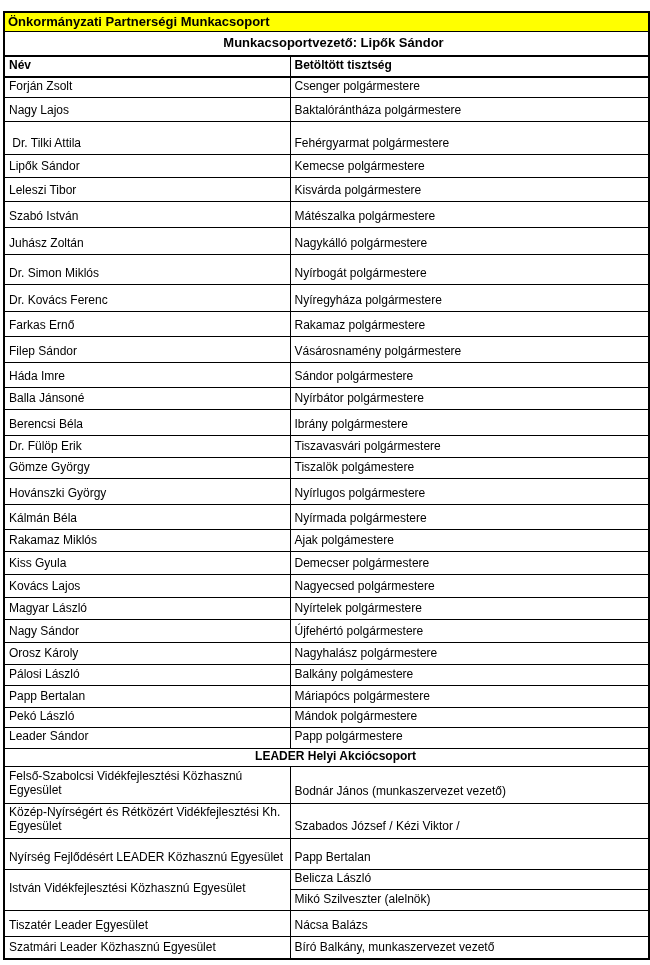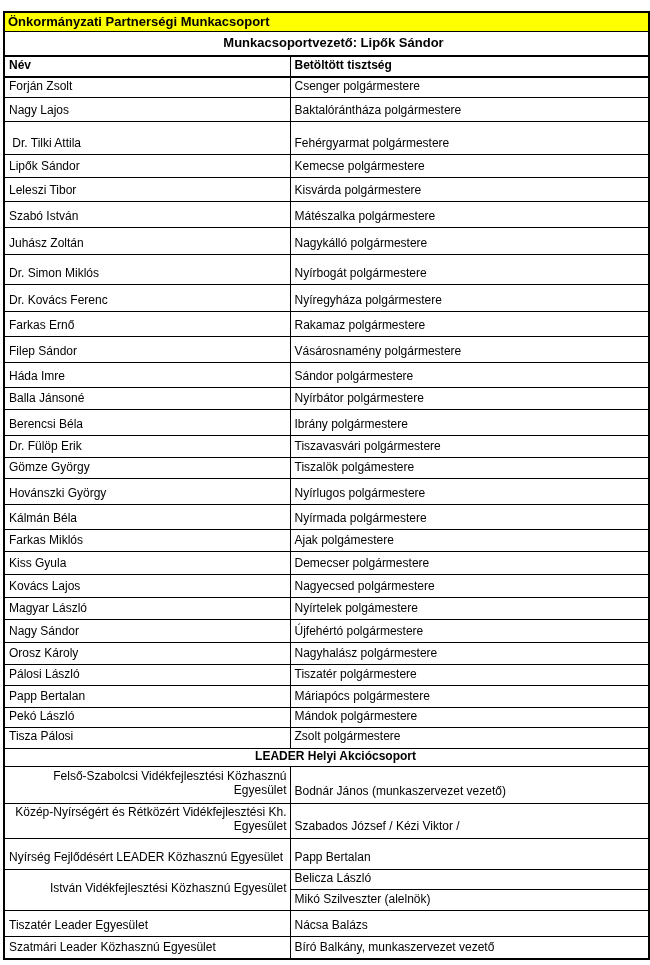--- a/index.html
+++ b/index.html
@@ -54,21 +54,21 @@
     padding-bottom: 3px;
     margin-top: 40px;
   }
   tr.section-row td {
     font-weight: bold;
     text-align: center;
     vertical-align: middle;
     padding: 0 3px 2px 21px;
     margin-top: 42px;
   }
-  td.va-mid { vertical-align: middle; text-align: right; }
+  td.va-mid { vertical-align: middle; }
 </style>
 </head>
 <body>
 
 <table class="doc-table">
   <colgroup>
     <col style="width:286px">
     <col style="width:359px">
   </colgroup>
   <tbody>
@@ -149,58 +149,58 @@
     </tr>
     <tr style="height:26px">
       <td>Hovánszki György</td>
       <td>Nyírlugos polgármestere</td>
     </tr>
     <tr style="height:25px">
       <td>Kálmán Béla</td>
       <td>Nyírmada polgármestere</td>
     </tr>
     <tr style="height:22px">
-      <td>Farkas Miklós</td>
+      <td>Rakamaz Miklós</td>
       <td>Ajak polgámestere</td>
     </tr>
     <tr style="height:23px">
       <td>Kiss Gyula</td>
       <td>Demecser polgármestere</td>
     </tr>
     <tr style="height:23px">
       <td>Kovács Lajos</td>
       <td>Nagyecsed polgármestere</td>
     </tr>
     <tr style="height:22px">
       <td>Magyar László</td>
-      <td>Nyírtelek polgámestere</td>
+      <td>Nyírtelek polgármestere</td>
     </tr>
     <tr style="height:23px">
       <td>Nagy Sándor</td>
       <td>Újfehértó polgármestere</td>
     </tr>
     <tr style="height:22px">
       <td>Orosz Károly</td>
       <td>Nagyhalász polgármestere</td>
     </tr>
     <tr style="height:21px">
       <td>Pálosi László</td>
-      <td>Tiszatér polgármestere</td>
+      <td>Balkány polgámestere</td>
     </tr>
     <tr style="height:22px">
       <td>Papp Bertalan</td>
       <td>Máriapócs polgármestere</td>
     </tr>
     <tr style="height:20px">
       <td>Pekó László</td>
       <td>Mándok polgármestere</td>
     </tr>
     <tr style="height:20px">
-      <td>Tisza Pálosi</td>
-      <td>Zsolt polgármestere</td>
+      <td>Leader Sándor</td>
+      <td>Papp polgármestere</td>
     </tr>
 
     <tr class="section-row" style="height:18px">
       <td colspan="2">LEADER Helyi Akciócsoport</td>
     </tr>
 
     <tr style="height:37px">
       <td class="va-mid">Felső-Szabolcsi Vidékfejlesztési Közhasznú Egyesület</td>
       <td>Bodnár János (munkaszervezet vezető)</td>
     </tr>

